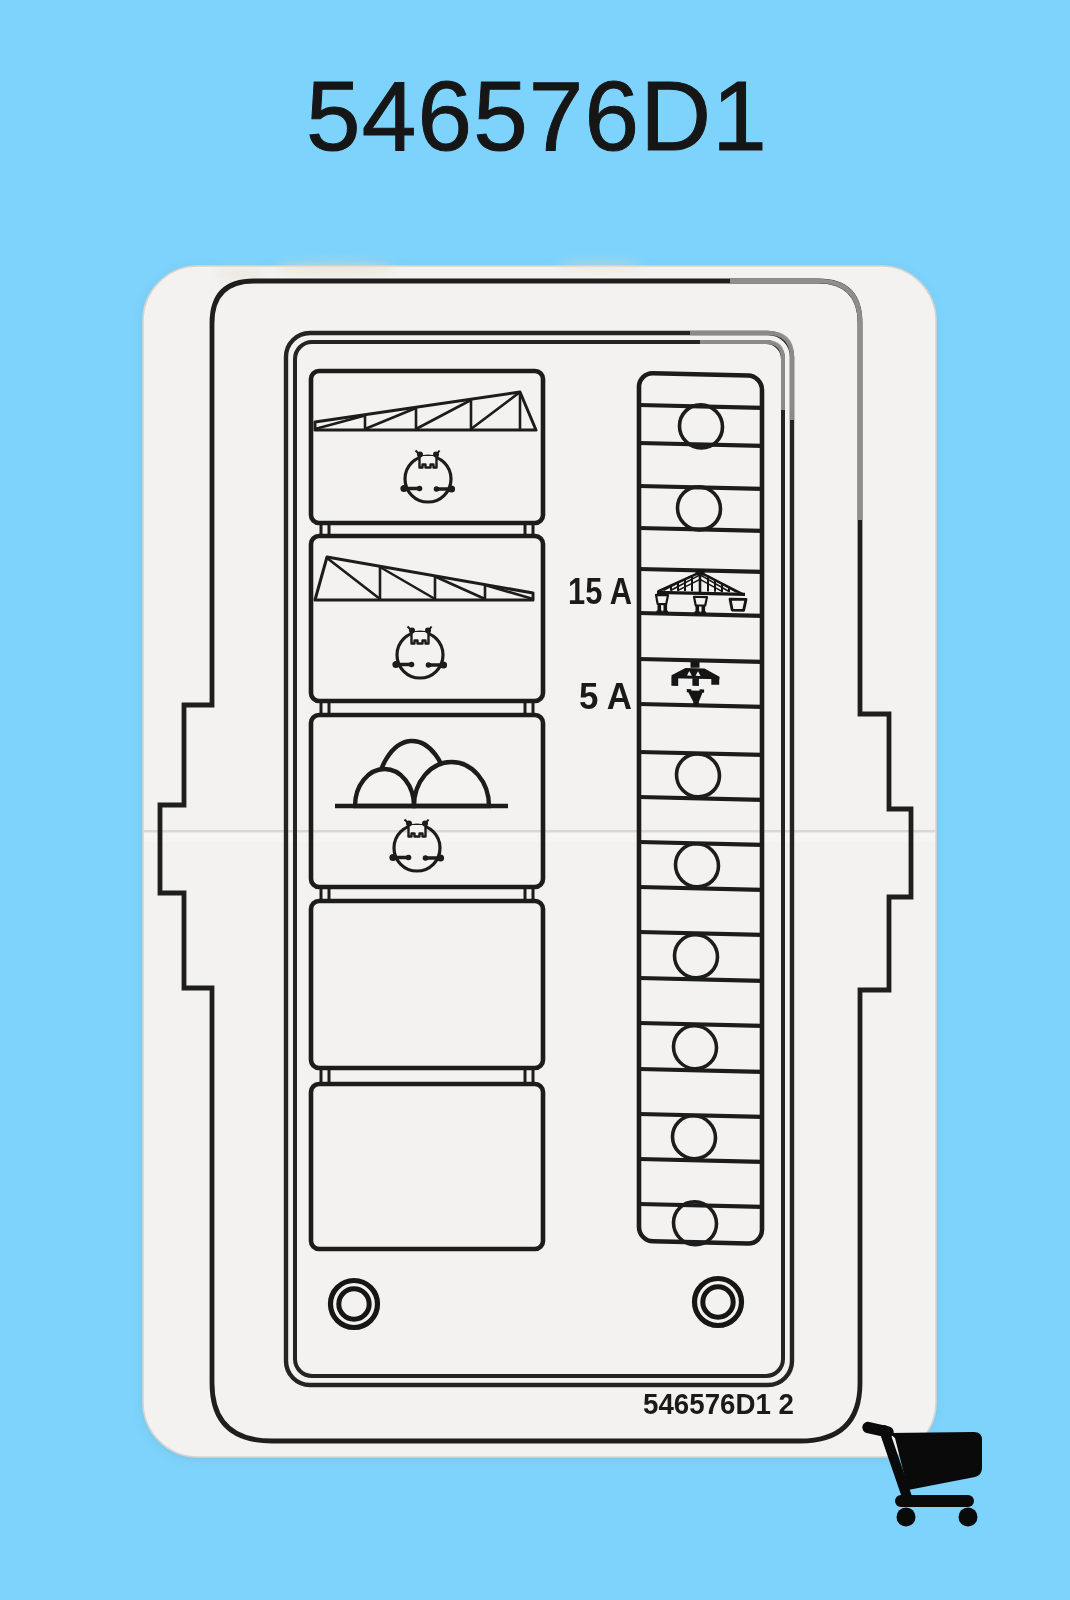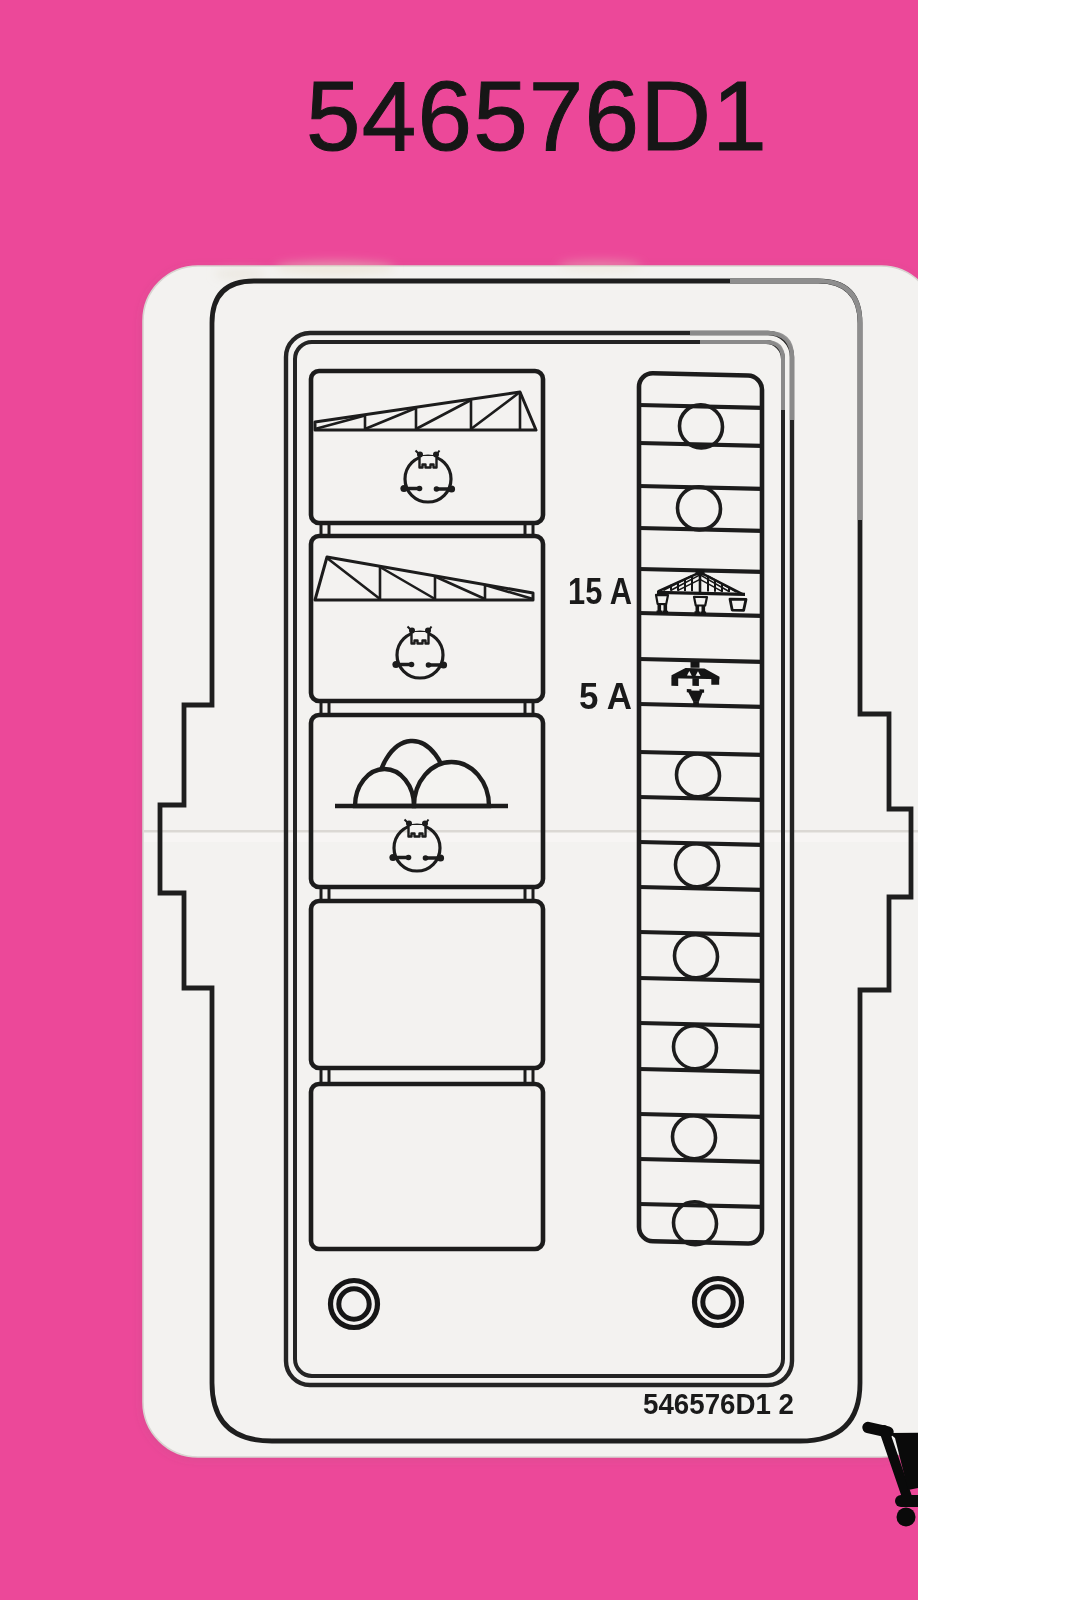--- a/index.html
+++ b/index.html
@@ -1,16 +1,16 @@
 <!DOCTYPE html>
 <html><head>
 <meta charset="utf-8">
 <style>
 html,body{margin:0;padding:0;background:#ffffff;}
-#page{position:relative;width:918px;height:1600px;background:#ec4899;overflow:hidden;font-family:"Liberation Sans",sans-serif;}
+#page{position:relative;width:1070px;height:1600px;background:#7dd3fc;overflow:hidden;font-family:"Liberation Sans",sans-serif;}
 #title{position:absolute;top:67px;left:2px;width:1070px;text-align:center;font-size:98px;font-weight:400;color:#161616;-webkit-text-stroke:1.0px #161616;letter-spacing:1.2px;line-height:1;}
 svg{position:absolute;left:0;top:0;}
 </style>
 </head>
 <body>
 <div id="page">
 <div id="title">546576D1</div>
 <svg width="1070" height="1600" viewBox="0 0 1070 1600">
   <defs>
     <filter id="sh" x="-5%" y="-5%" width="110%" height="110%">

